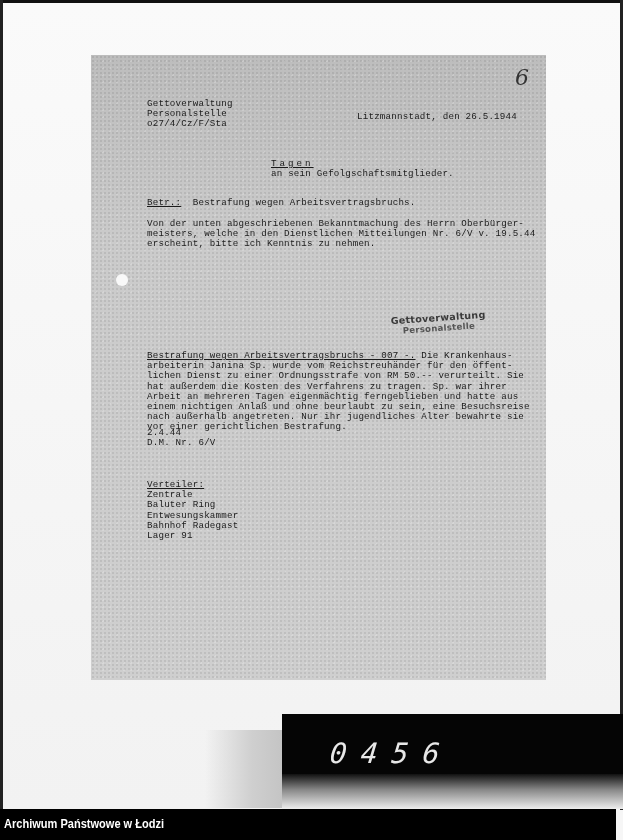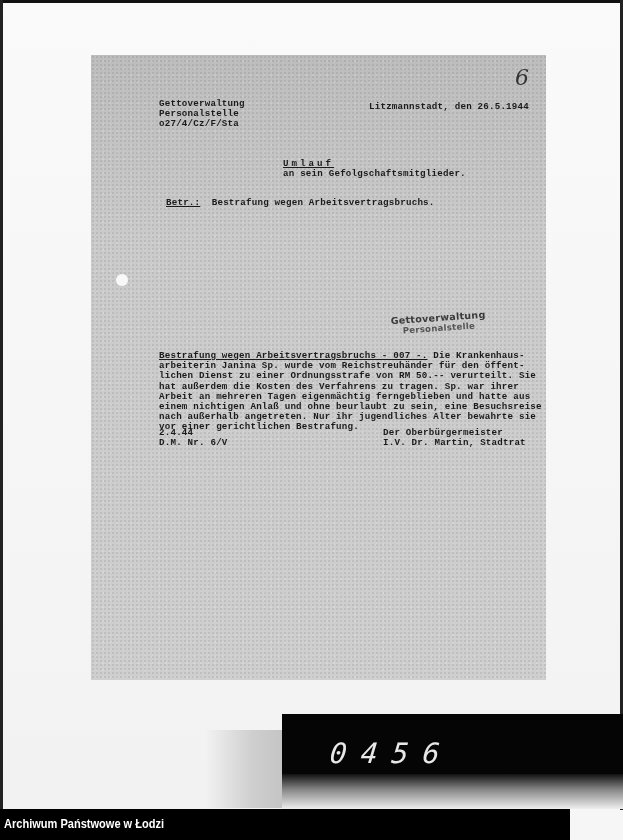--- a/index.html
+++ b/index.html
@@ -25,31 +25,31 @@
       background-size: 4px 4px, 7px 7px, 100% 100%;
       background-position: 0 0, 2px 3px, 0 0;
       color: #1b1b1b;
       font-size: 9.2px;
       line-height: 10.2px;
     }
     .hole {
       position: absolute; left: 25px; top: 219px; width: 12px; height: 12px;
       border-radius: 50%; background: #f8f8f8;
     }
-    .t { position: absolute; white-space: pre; font-weight: bold; letter-spacing: 0.2px; margin-left: 12px; }
+    .t { position: absolute; white-space: pre; font-weight: normal; letter-spacing: 0.2px; }
     .u { text-decoration: underline; }
     .sender { left: 56px; top: 44px; }
-    .place-date { left: 266px; top: 47px; text-align: center; }
+    .place-date { left: 266px; top: 57px; text-align: center; }
     .page-num {
       position: absolute; left: 424px; top: 18px; font-family: "DejaVu Serif", serif;
       font-style: italic; font-size: 22px; color: #333; font-weight: normal;
     }
     .umlauf-title { left: 180px; top: 104px; letter-spacing: 3px; }
     .umlauf-sub { left: 180px; top: 114px; }
-    .betr { left: 63px; top: 143px; }
+    .betr { left: 56px; top: 143px; }
     .intro { left: 56px; top: 164px; }
     .stamp {
       position: absolute; left: 300px; top: 258px; transform: rotate(-4deg);
       font-family: "DejaVu Sans", sans-serif; color: #3a3a3a; font-size: 9.5px;
       line-height: 10px; text-align: center; font-weight: bold; letter-spacing: 0.3px;
     }
     .stamp .l2 { font-size: 8.5px; color: #555; }
     .notice { left: 56px; top: 296px; }
     .dateref { left: 56px; top: 373px; }
     .signature { left: 280px; top: 373px; }
@@ -65,21 +65,21 @@
     .counter-shadow {
       position: absolute; left: 205px; top: 730px; width: 78px; height: 78px;
       background: linear-gradient(90deg, rgba(200,200,200,0) 0%, #cfcfcf 60%, #c4c4c4 100%);
     }
     .digits {
       position: absolute; left: 330px; top: 739px;
       font-family: "DejaVu Sans Mono", monospace; font-size: 28px; line-height: 30px;
       color: #e8e8e8; letter-spacing: 14px; font-style: italic; transform: skewX(-6deg);
     }
     .footer {
-      position: absolute; left: 0; top: 809px; width: 570px; height: 31px; background: #000;
+      position: absolute; left: 0; top: 809px; width: 616px; height: 31px; background: #000;
     }
     .footer-label {
       position: absolute; left: 4px; top: 8px; color: #fff;
       font-family: "Liberation Sans", sans-serif; font-size: 12px; font-weight: bold;
       transform: scaleX(0.92); transform-origin: left;
     }
   </style>
 </head>
 <body>
 
@@ -92,46 +92,53 @@
   <div class="hole"></div>
 
   <div class="page-num">6</div>
 
   <div class="t sender"><span>Gettoverwaltung</span>
 <span>Personalstelle</span>
 <span>o27/4/Cz/F/Sta</span></div>
 
   <div class="t place-date">Litzmannstadt, den 26.5.1944</div>
 
-  <div class="t umlauf-title u">Umlauf</div>
+  <div class="t umlauf-title u">Tagen</div>
   <div class="t umlauf-sub">an sein Gefolgschaftsmitglieder.</div>
 
   <div class="t betr"><span class="u">Betr.:</span>  <span>Bestrafung wegen Arbeitsvertragsbruchs.</span></div>
 
+  <div class="t intro">Von der unten abgeschriebenen Bekanntmachung des Herrn Oberbürger-
+meisters, welche in den Dienstlichen Mitteilungen Nr. 6/V v. 19.5.44
+erscheint, bitte ich Kenntnis zu nehmen.</div>
 
   <div class="stamp">
     <div>Gettoverwaltung</div>
     <div class="l2">Personalstelle</div>
   </div>
 
   <div class="t notice"><span class="u">Bestrafung wegen Arbeitsvertragsbruchs - 007 -.</span><span> Die Krankenhaus-</span>
 <span>arbeiterin Janina Sp. wurde vom Reichstreuhänder für den öffent-
 lichen Dienst zu einer Ordnungsstrafe von RM 50.-- verurteilt. Sie
 hat außerdem die Kosten des Verfahrens zu tragen. Sp. war ihrer
 Arbeit an mehreren Tagen eigenmächtig ferngeblieben und hatte aus
 einem nichtigen Anlaß und ohne beurlaubt zu sein, eine Besuchsreise
 nach außerhalb angetreten. Nur ihr jugendliches Alter bewahrte sie
 vor einer gerichtlichen Bestrafung.</span></div>
 
   <div class="t dateref"><span>2.4.44</span>
 <span>D.M. Nr. 6/V</span></div>
 
-  <div class="t signature"><span>Der Oberbürgermeister</span>
-<span>I.V. Dr. Martin, Stadtrat</span></div>
 
+  <div class="t distribution"><span class="u">Verteiler:</span>
+<span>Zentrale</span>
+<span>Baluter Ring</span>
+<span>Entwesungskammer</span>
+<span>Bahnhof Radegast</span>
+<span>Lager 91</span></div>
 </div>
 
 <div class="counter-shadow"></div>
 <div class="counter"></div>
 <div class="counter-fade"></div>
 <div class="digits">0456</div>
 
 <div class="footer">
   <div class="footer-label">Archiwum Państwowe w Łodzi</div>
 </div>

